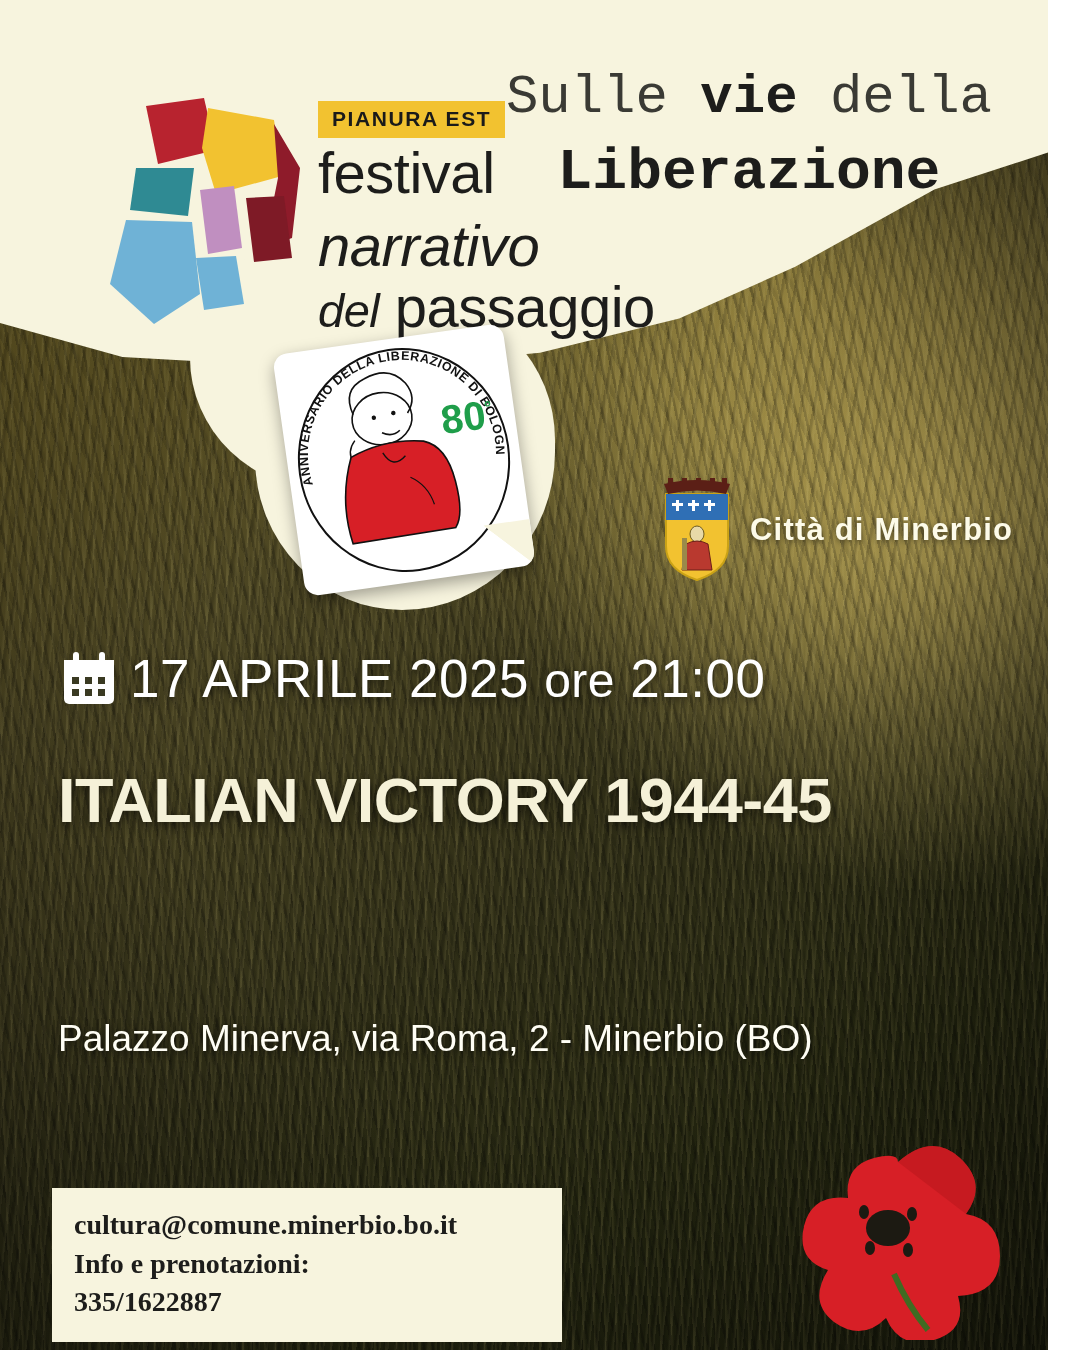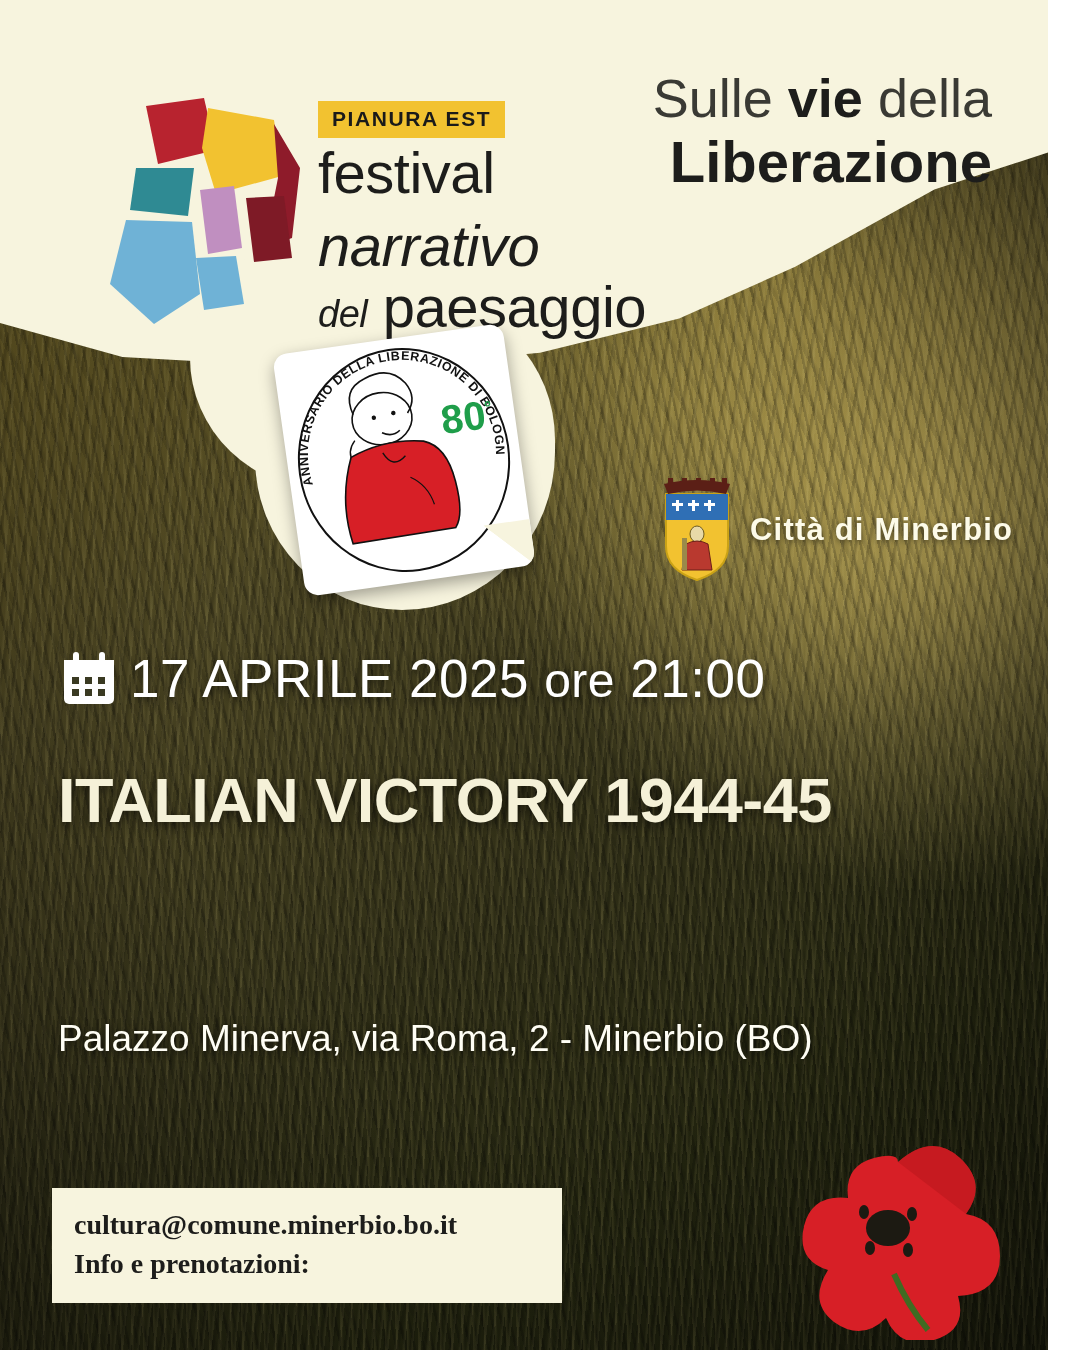--- a/index.html
+++ b/index.html
@@ -104,37 +104,37 @@
   .festival-words {
     position: absolute;
     left: 318px;
     top: 145px;
     color: #1d1d1b;
     line-height: 0.98;
   }
   .fw-1 { font-size: 58px; font-weight: 500; letter-spacing: -0.5px; }
   .fw-2 { font-size: 58px; font-weight: 500; letter-spacing: -0.5px; margin-top: 16px; }
   .fw-3 { font-size: 58px; font-weight: 500; letter-spacing: -0.5px; margin-top: 4px; }
-  .fw-3 .it { font-style: italic; font-size: 38px; }
+  .fw-3 .it { font-style: italic; font-size: 47px; }
   .fw-2 { font-style: italic; }
 
   
   .title-block {
     position: absolute;
     right: 56px;
     top: 70px;
-    text-align: right;
+    text-align: center;
     color: #1d1d1b;
-    font-family: Liberation Sans, sans-serif;
+    font-family: Liberation Mono, monospace;
     line-height: 1.04;
   }
   .title-l1 { font-size: 54px; }
   .title-l1 .b { font-weight: bold; }
   .title-l1 .thin { font-weight: normal; color: #3a3a34; }
-  .title-l2 { font-size: 58px; font-weight: bold; margin-top: 6px; }
+  .title-l2 { font-size: 58px; font-weight: bold; margin-top: 17px; }
 
   
   .sticker {
     position: absolute;
     left: 288px;
     top: 338px;
     width: 232px;
     height: 244px;
     background: #ffffff;
     border-radius: 14px;
@@ -287,21 +287,21 @@
     </svg>
   </div>
 
   <div class="pianura-badge">PIANURA EST</div>
 
   <div class="festival-words">
     <div class="fw-1"><span>festival</span></div>
     <div class="fw-2"><span>narrativo</span></div>
     <div class="fw-3">
       <span class="it">del</span>
-      <span>paesaggio</span>
+      <span>passaggio</span>
     </div>
   </div>
 
   <div class="title-block">
     <div class="title-l1">
       <span class="thin">Sulle </span><span class="b">vie </span><span class="thin">della</span>
     </div>
     <div class="title-l2">Liberazione</div>
   </div>
 
@@ -383,20 +383,21 @@
   </div>
 
   <div class="headline">ITALIAN VICTORY 1944-45</div>
 
 
   <div class="venue">Palazzo Minerva, via Roma, 2 - Minerbio (BO)</div>
 
   <div class="info-box">
     <div>cultura@comune.minerbio.bo.it</div>
     <div>Info e prenotazioni:</div>
+    <div>335/1622887</div>
   </div>
 
   <svg class="poppy" viewBox="0 0 260 240">
     <path d="M150,62 q34,-30 62,-4 q28,26 6,56 q34,6 34,42 q0,38 -42,40 q10,34 -24,44 q-34,10 -48,-22 q-24,24 -52,4 q-26,-20 -6,-52 q-32,-10 -24,-44 q8,-32 44,-28 q-4,-32 26,-40 q24,-6 24,4 z" fill="#d71f26"></path>
     <path d="M150,62 q34,-30 62,-4 q28,26 6,56" fill="#b8151c" opacity="0.55"></path>
     <ellipse cx="140" cy="128" rx="22" ry="18" fill="#1c1a12"></ellipse>
     <g fill="#1c1a12">
       <ellipse cx="116" cy="112" rx="5" ry="7"></ellipse>
       <ellipse cx="164" cy="114" rx="5" ry="7"></ellipse>
       <ellipse cx="122" cy="148" rx="5" ry="7"></ellipse>

